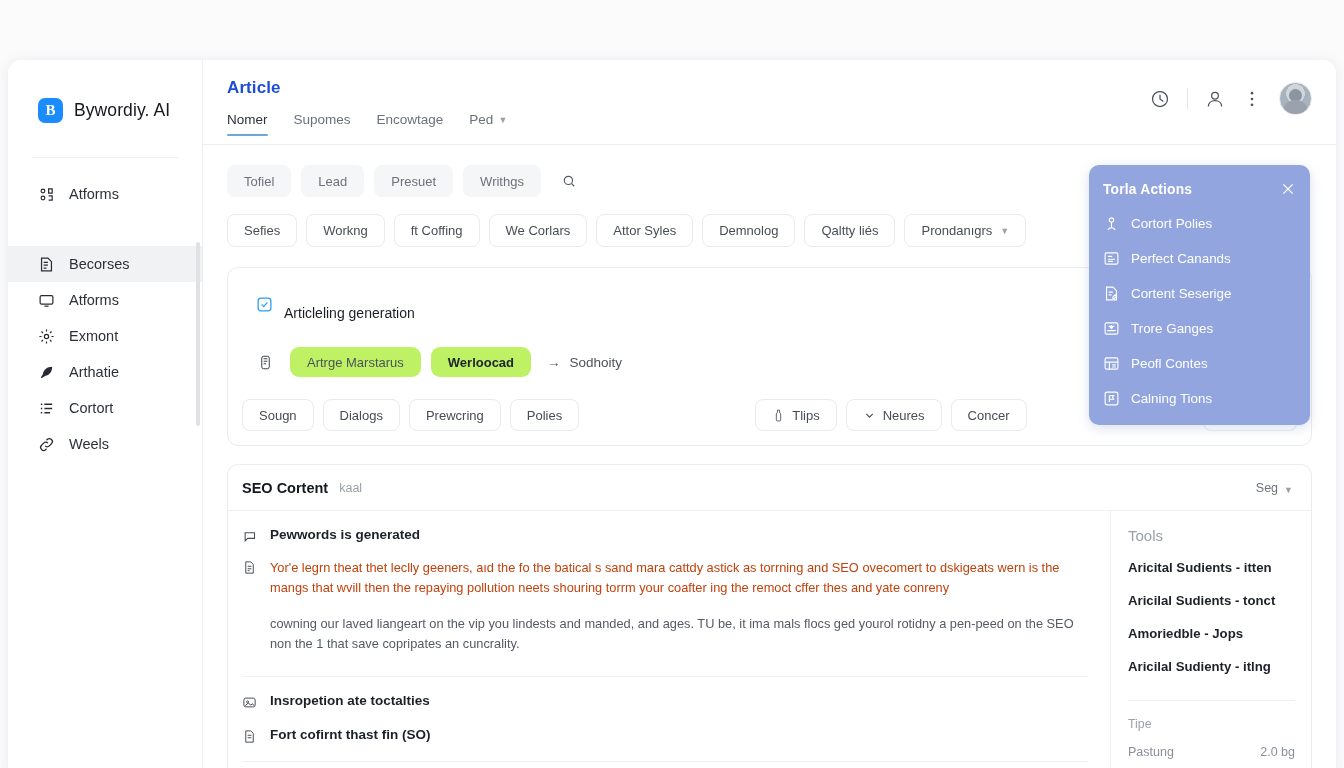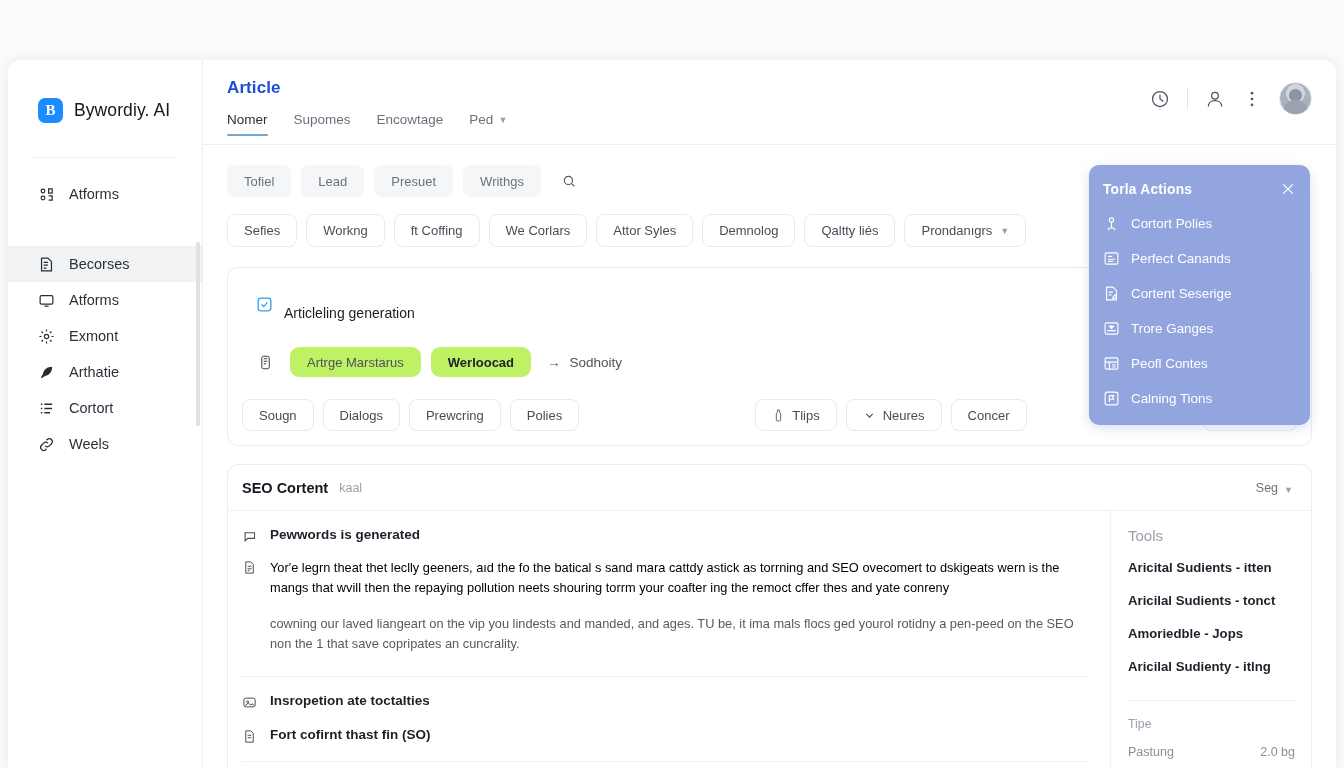--- a/index.html
+++ b/index.html
@@ -137,21 +137,21 @@
   .seo-title { font-size: 14.5px; font-weight: bold; color:#141920; }
   .seo-sub { font-size: 12.5px; color:#9aa1ab; margin-left: 11px; }
   .seo-sel { margin-left:auto; font-size:12.5px; color:#6d737c; display:flex; align-items:flex-end; gap:6px; cursor:pointer; }
   .seo-body { display: flex; }
   .seo-left { flex: 1; padding: 16px 22px 0 14px; border-right: 1px solid #eef0f3; min-width:0;}
   .seo-right { width: 200px; flex: 0 0 200px; padding: 16px 16px 0 17px; }
   .doc-line { display:flex; gap: 13px; align-items: flex-start; }
   .doc-ico { width:15px; flex:0 0 15px; color:#4a5059; padding-top:2px; }
   .doc-ico svg { width: 15px; height: 15px; display:block; }
   .doc-h { font-size: 13.5px; font-weight: bold; color: #1b2029; }
-  .doc-p { font-size: 12.8px; line-height: 20px; color: #000000; }
+  .doc-p { font-size: 12.8px; line-height: 20px; color: #c2410c; }
   .doc-p2 { font-size: 12.8px; line-height: 20px; color: #555b64; margin: 16px 0 0 28px; }
   .doc-list { margin-top: 22px; }
   .doc-list .doc-line { margin-bottom: 17px; }
   .hr-soft { height:1px; background:#eef0f3; margin: 8px 0 16px 0; }
   .tools-label { font-size: 15px; color:#9aa1ab; margin-bottom: 16px; }
   .tool-item { font-size: 13.2px; font-weight: bold; color:#1d222a; margin-bottom: 18px; cursor:pointer; }
   .tips-hr { height:1px; background:#eef0f3; margin: 26px 0 16px 0; }
   .tips-label { font-size: 12.3px; color:#9aa1ab; margin-bottom: 14px; }
   .tip-row { display:flex; font-size:12.5px; color:#8a9099; }
   .tip-row .val { margin-left:auto; }

